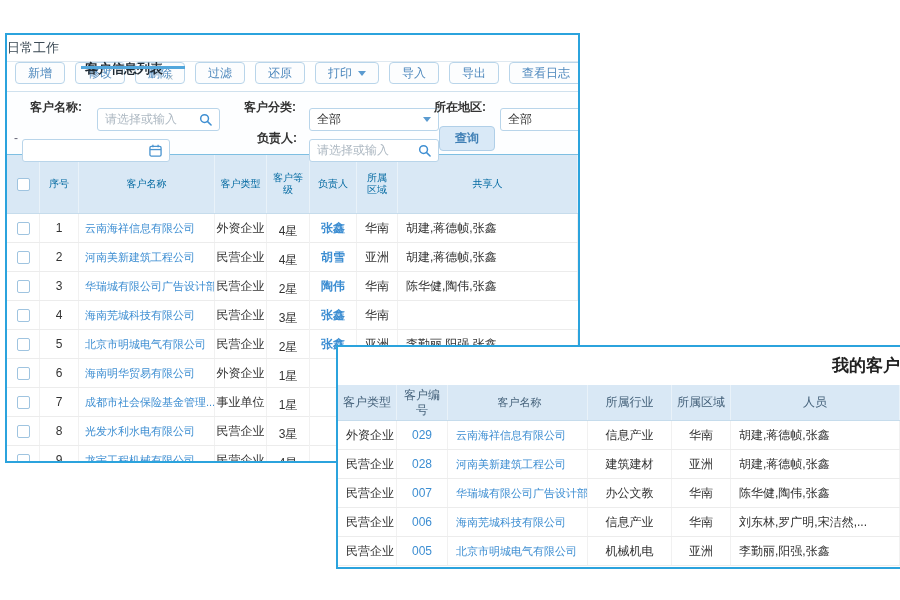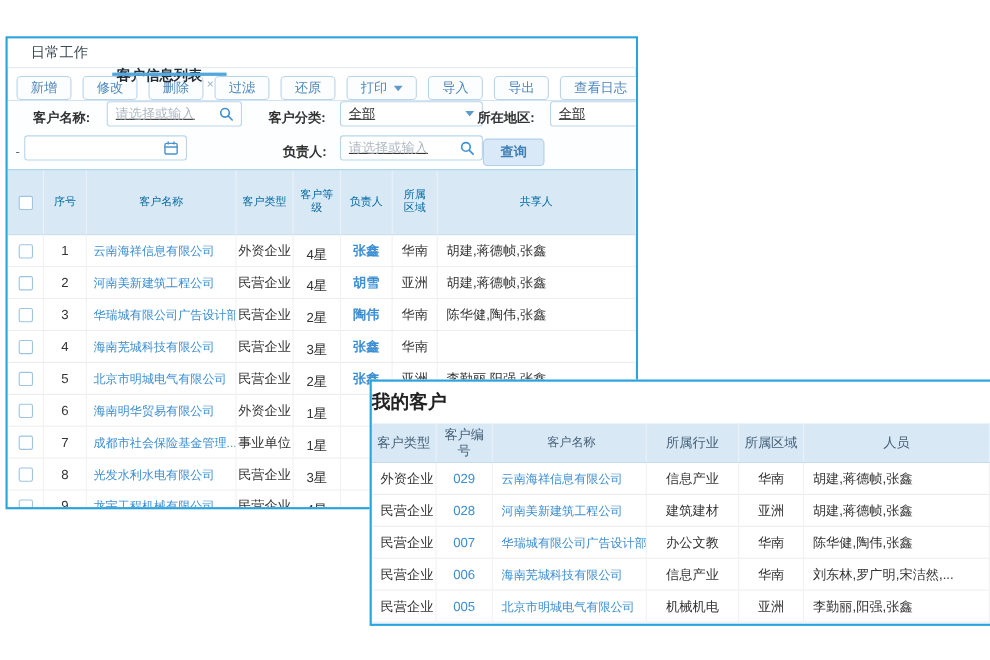--- a/index.html
+++ b/index.html
@@ -7,36 +7,36 @@
     --header-bg:#d9e8f5; --tab-underline:#53a7dc; --query-bg:#d9e9f7;
   }
   *{box-sizing:border-box; margin:0; padding:0;}
   html,body{width:900px; height:600px; overflow:hidden;}
   body{position:relative; background:#fff; font-family:"Liberation Sans","DejaVu Sans",sans-serif; color:#333;}
   .panel{position:absolute; background:#fff; border:2px solid var(--panel-border); overflow:hidden;}
   .main-panel{left:5px; top:33px; width:575px; height:430px; z-index:1;}
   .my-panel{left:336px; top:345px; width:566px; height:224px; z-index:5;}
 
   
-  .tabbar{height:27px; display:flex; align-items:stretch; gap:26px; padding-left:21px; border-bottom:1px solid #dfe9f1; background:#fff;}
+  .tabbar{height:27px; display:flex; align-items:stretch; gap:26px; border-bottom:1px solid #dfe9f1; background:#fff;}
   .tab{display:flex; align-items:center; font-size:13px; color:#3c4a55; position:relative; cursor:pointer;}
   .tab.active{font-weight:bold; color:#1f2a33;margin-top:34px;}
   .tab.active::after{content:""; position:absolute; left:-4px; right:-12px; bottom:0; height:3px; background:var(--tab-underline);}
   .tab-close{font-size:11px; font-weight:normal; color:#9ab4c6; margin-left:4px; align-self:flex-start; margin-top:2px; cursor:pointer;}
 
   
-  .toolbar{height:30px; display:flex; align-items:flex-end; gap:10px; padding-left:8px; border-bottom:1px solid #cfe1ee;}
+  .toolbar{height:30px; display:flex; align-items:flex-start; gap:10px; padding-left:8px; border-bottom:1px solid #cfe1ee;}
   .tbtn{height:22px; padding:0 12px; background:#fcfdfe; border:1px solid #b9d5ea; border-radius:4px; color:var(--accent); font-size:12px; display:inline-flex; align-items:center; gap:6px; cursor:pointer; white-space:nowrap;}
   .caret{width:0; height:0; border-left:4px solid transparent; border-right:4px solid transparent; border-top:5px solid #5b9bd0; display:inline-block;}
 
   
   .filters{height:63px; border-bottom:1px solid #7ebfe2; background:#fdfeff;}
   .frow{position:relative; height:31px;}
   .flabel{position:absolute; top:0; line-height:31px; font-size:12px; font-weight:bold; color:#333; white-space:nowrap;}
-  .fbox{position:absolute; top:0; height:23px; border:1px solid #b9d5ea; border-radius:3px; background:#fff; display:flex; align-items:center; padding:0 7px; font-size:12px; cursor:pointer;text-decoration:underline;}
+  .fbox{position:absolute; top:16px; height:23px; border:1px solid #b9d5ea; border-radius:3px; background:#fff; display:flex; align-items:center; padding:0 7px; font-size:12px; cursor:pointer;}
   .ph{color:#adb8c2; flex:1; white-space:nowrap; overflow:hidden;}
   .val{color:#333; flex:1;}
   .dash{position:absolute; left:7px; top:0; line-height:31px; font-size:12px; color:#667;}
   .qbtn{position:absolute; left:432px; top:3px; height:25px; padding:0 15px; background:var(--query-bg); border:1px solid #b0cfe8; border-radius:4px; color:#3f7fb5; font-size:12px; font-weight:bold; cursor:pointer;}
 
   
   .ghead{display:flex; height:59px; background:var(--header-bg); border-bottom:1px solid #c6dcec; font-size:10px; color:#0369a1;}
   .ghead .c{border-right:1px solid #e9f2f9; line-height:1.25; text-align:center;}
   .c{height:100%; display:flex; align-items:center; justify-content:center; overflow:hidden; white-space:nowrap; flex:0 0 auto;}
   .c.left{justify-content:flex-start; padding:0 8px;}
@@ -44,21 +44,21 @@
   .c-grade{width:43px; padding:17px 2px; white-space:normal;} .c-owner{width:47px;}
   .c-region{width:41px; padding:0 6px; white-space:normal;} .c-share{flex:1 1 auto; width:auto;}
   .grow{display:flex; height:29px; border-bottom:1px solid #ececec; font-size:12px; color:#333; background:#fff; cursor:default;}
   .grow .c{border-right:1px solid #f1f1f1;}
   .grow .c-name{font-size:11px; padding:0 2px 0 6px;}
   .cb{width:13px; height:13px; border:1px solid #9fc4e0; border-radius:2px; background:#fff; display:inline-block; cursor:pointer;}
   .lnk{color:var(--link); cursor:pointer;}
   .lnk.bold{font-weight:bold;}
 
   
-  .ptitle{height:38px; line-height:38px; text-align:left; font-size:17px; font-weight:bold; color:#222;}
+  .ptitle{height:38px; line-height:38px; text-align:right; font-size:17px; font-weight:bold; color:#222;}
   .mhead{display:flex; height:36px; background:var(--header-bg); border-bottom:1px solid #c6dcec; font-size:12px; color:#44617a;}
   .mhead .m{border-right:1px solid #e9f2f9; text-align:center; line-height:1.25;}
   .m{height:100%; display:flex; align-items:center; justify-content:center; overflow:hidden; white-space:nowrap; flex:0 0 auto;}
   .m.left{justify-content:flex-start; padding:0 8px;}
   .m1{width:59px;} .m2{width:51px; padding:0 4px; white-space:normal; text-align:center;}
   .m3{width:140px; font-size:11px; padding:0 2px 0 6px;} .m4{width:84px;} .m5{width:59px;} .m6{flex:1 1 auto; width:auto;}
   .mrow{display:flex; height:29px; border-bottom:1px solid #ececec; font-size:12px; color:#333; background:#fff;}
   .mrow .m{border-right:1px solid #f1f1f1;}
   svg{flex:0 0 auto;}
 </style>

